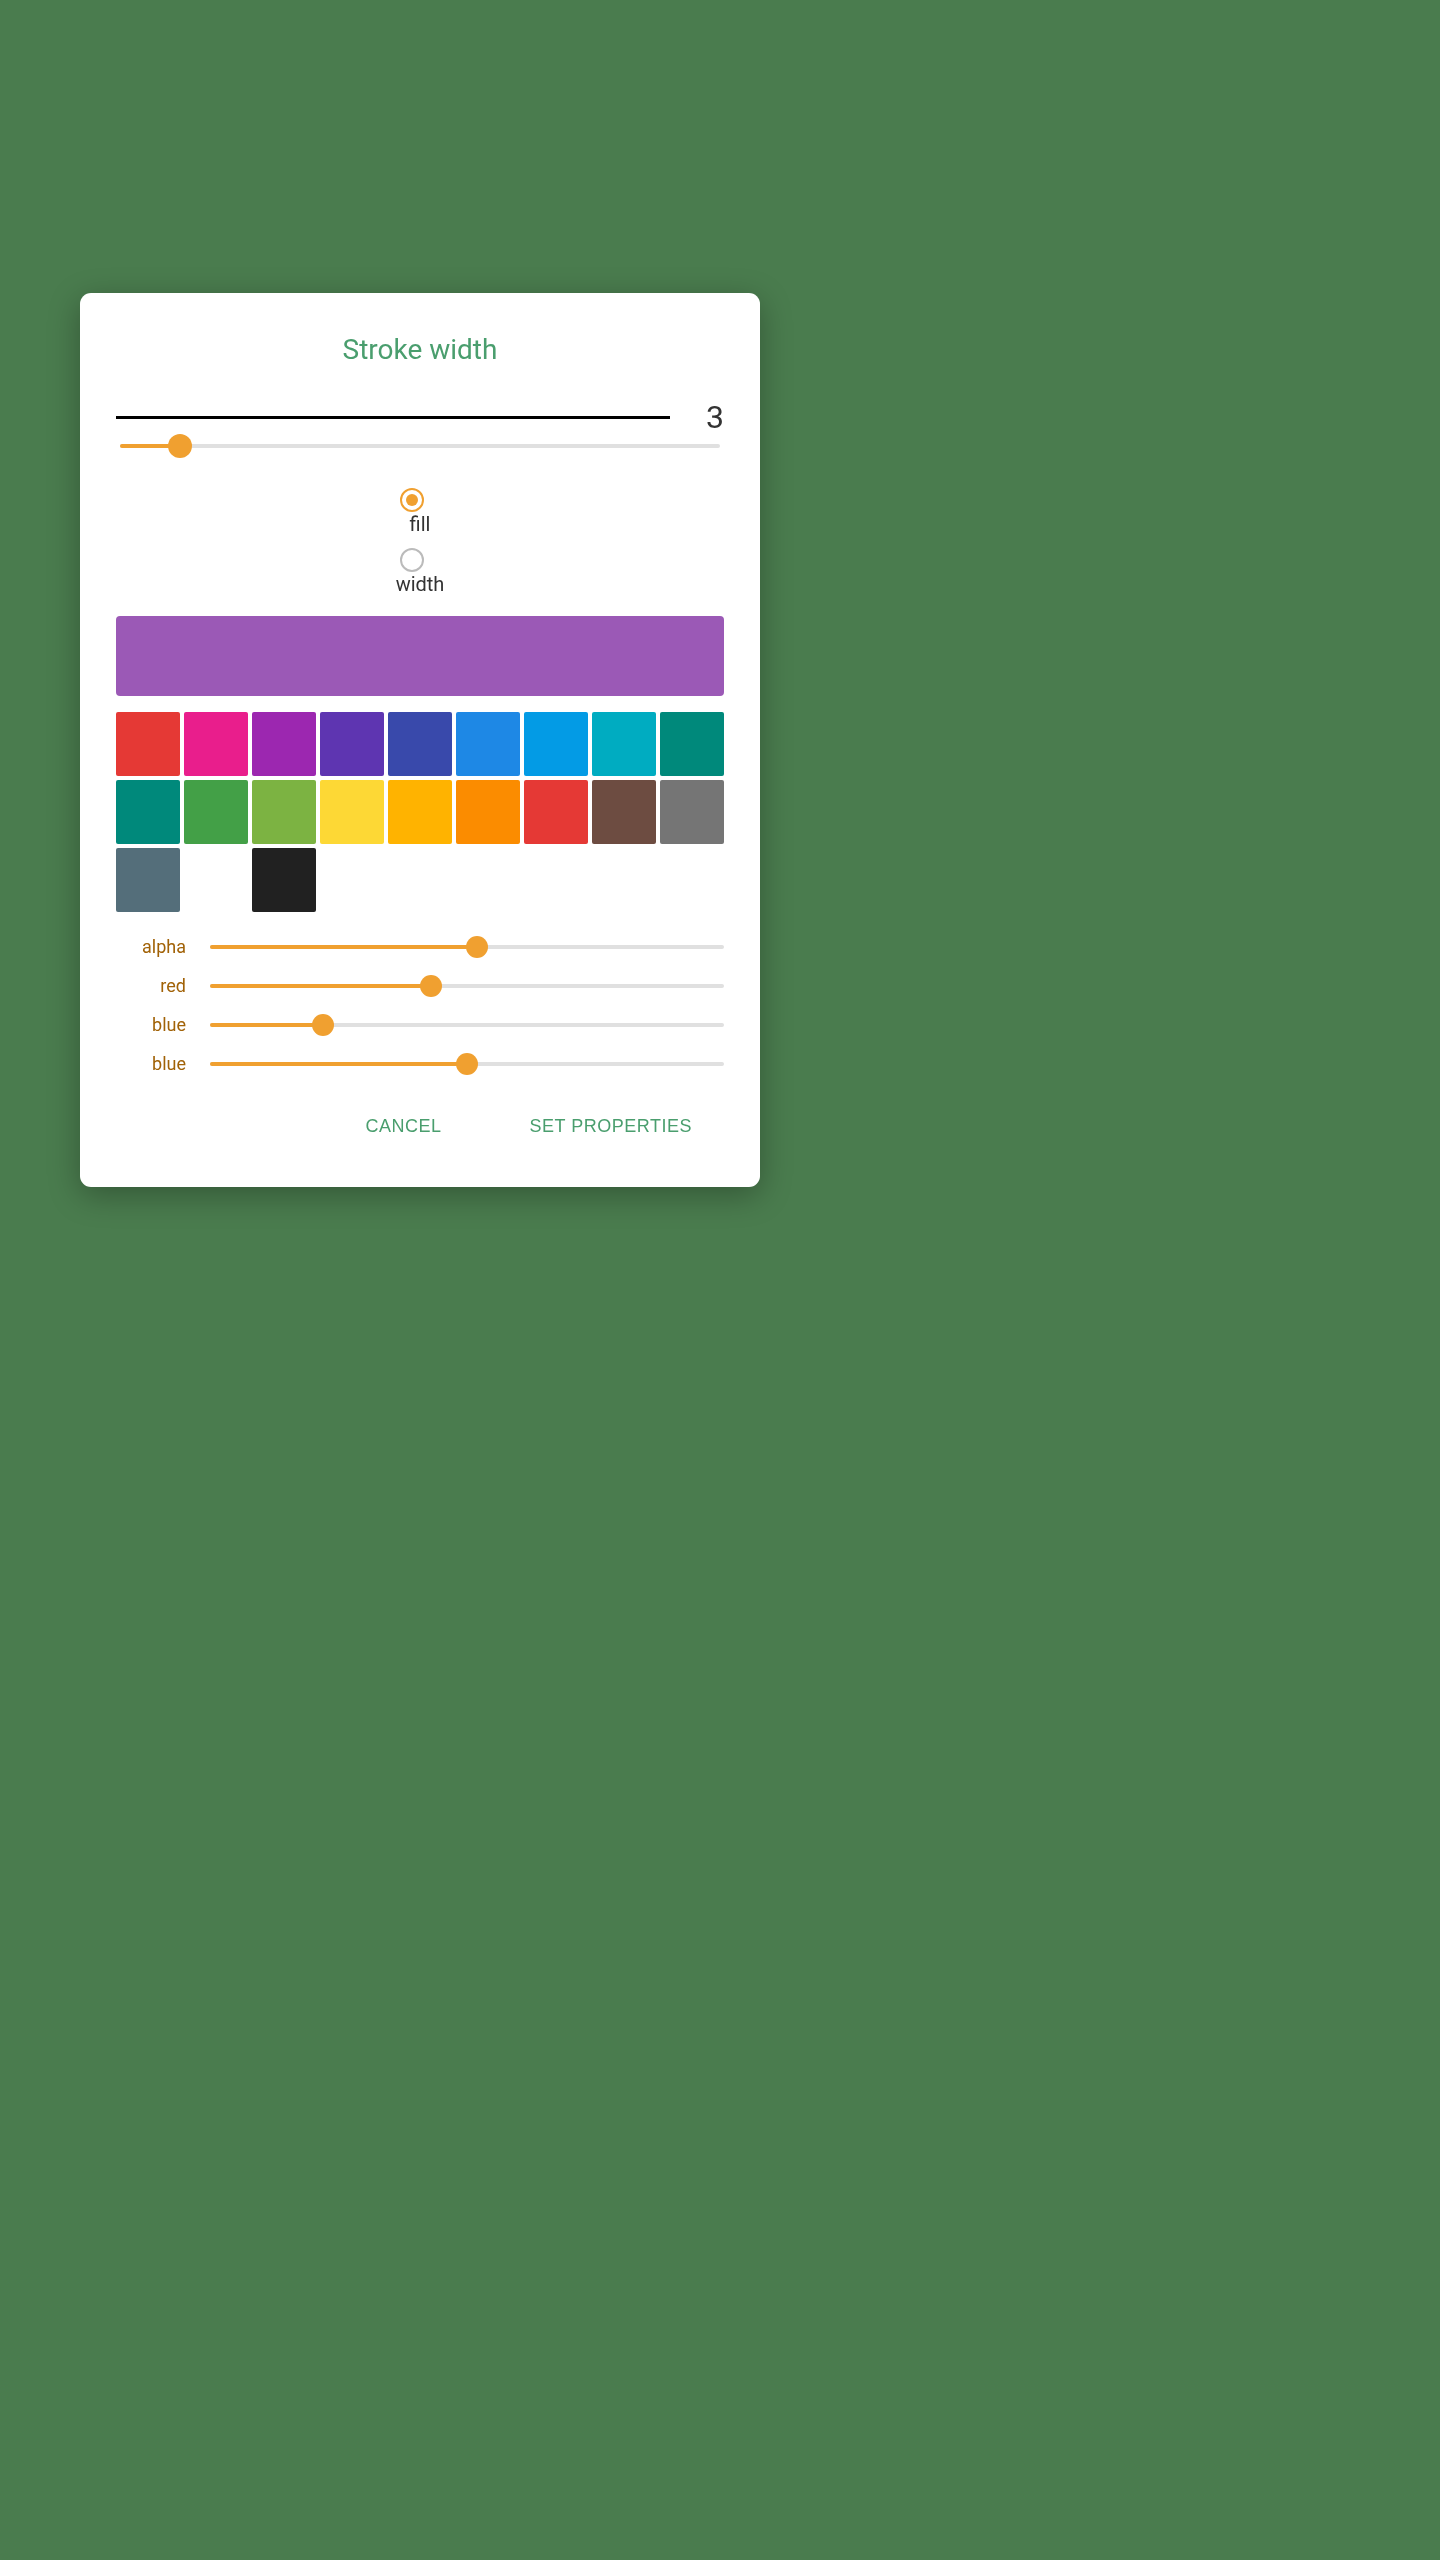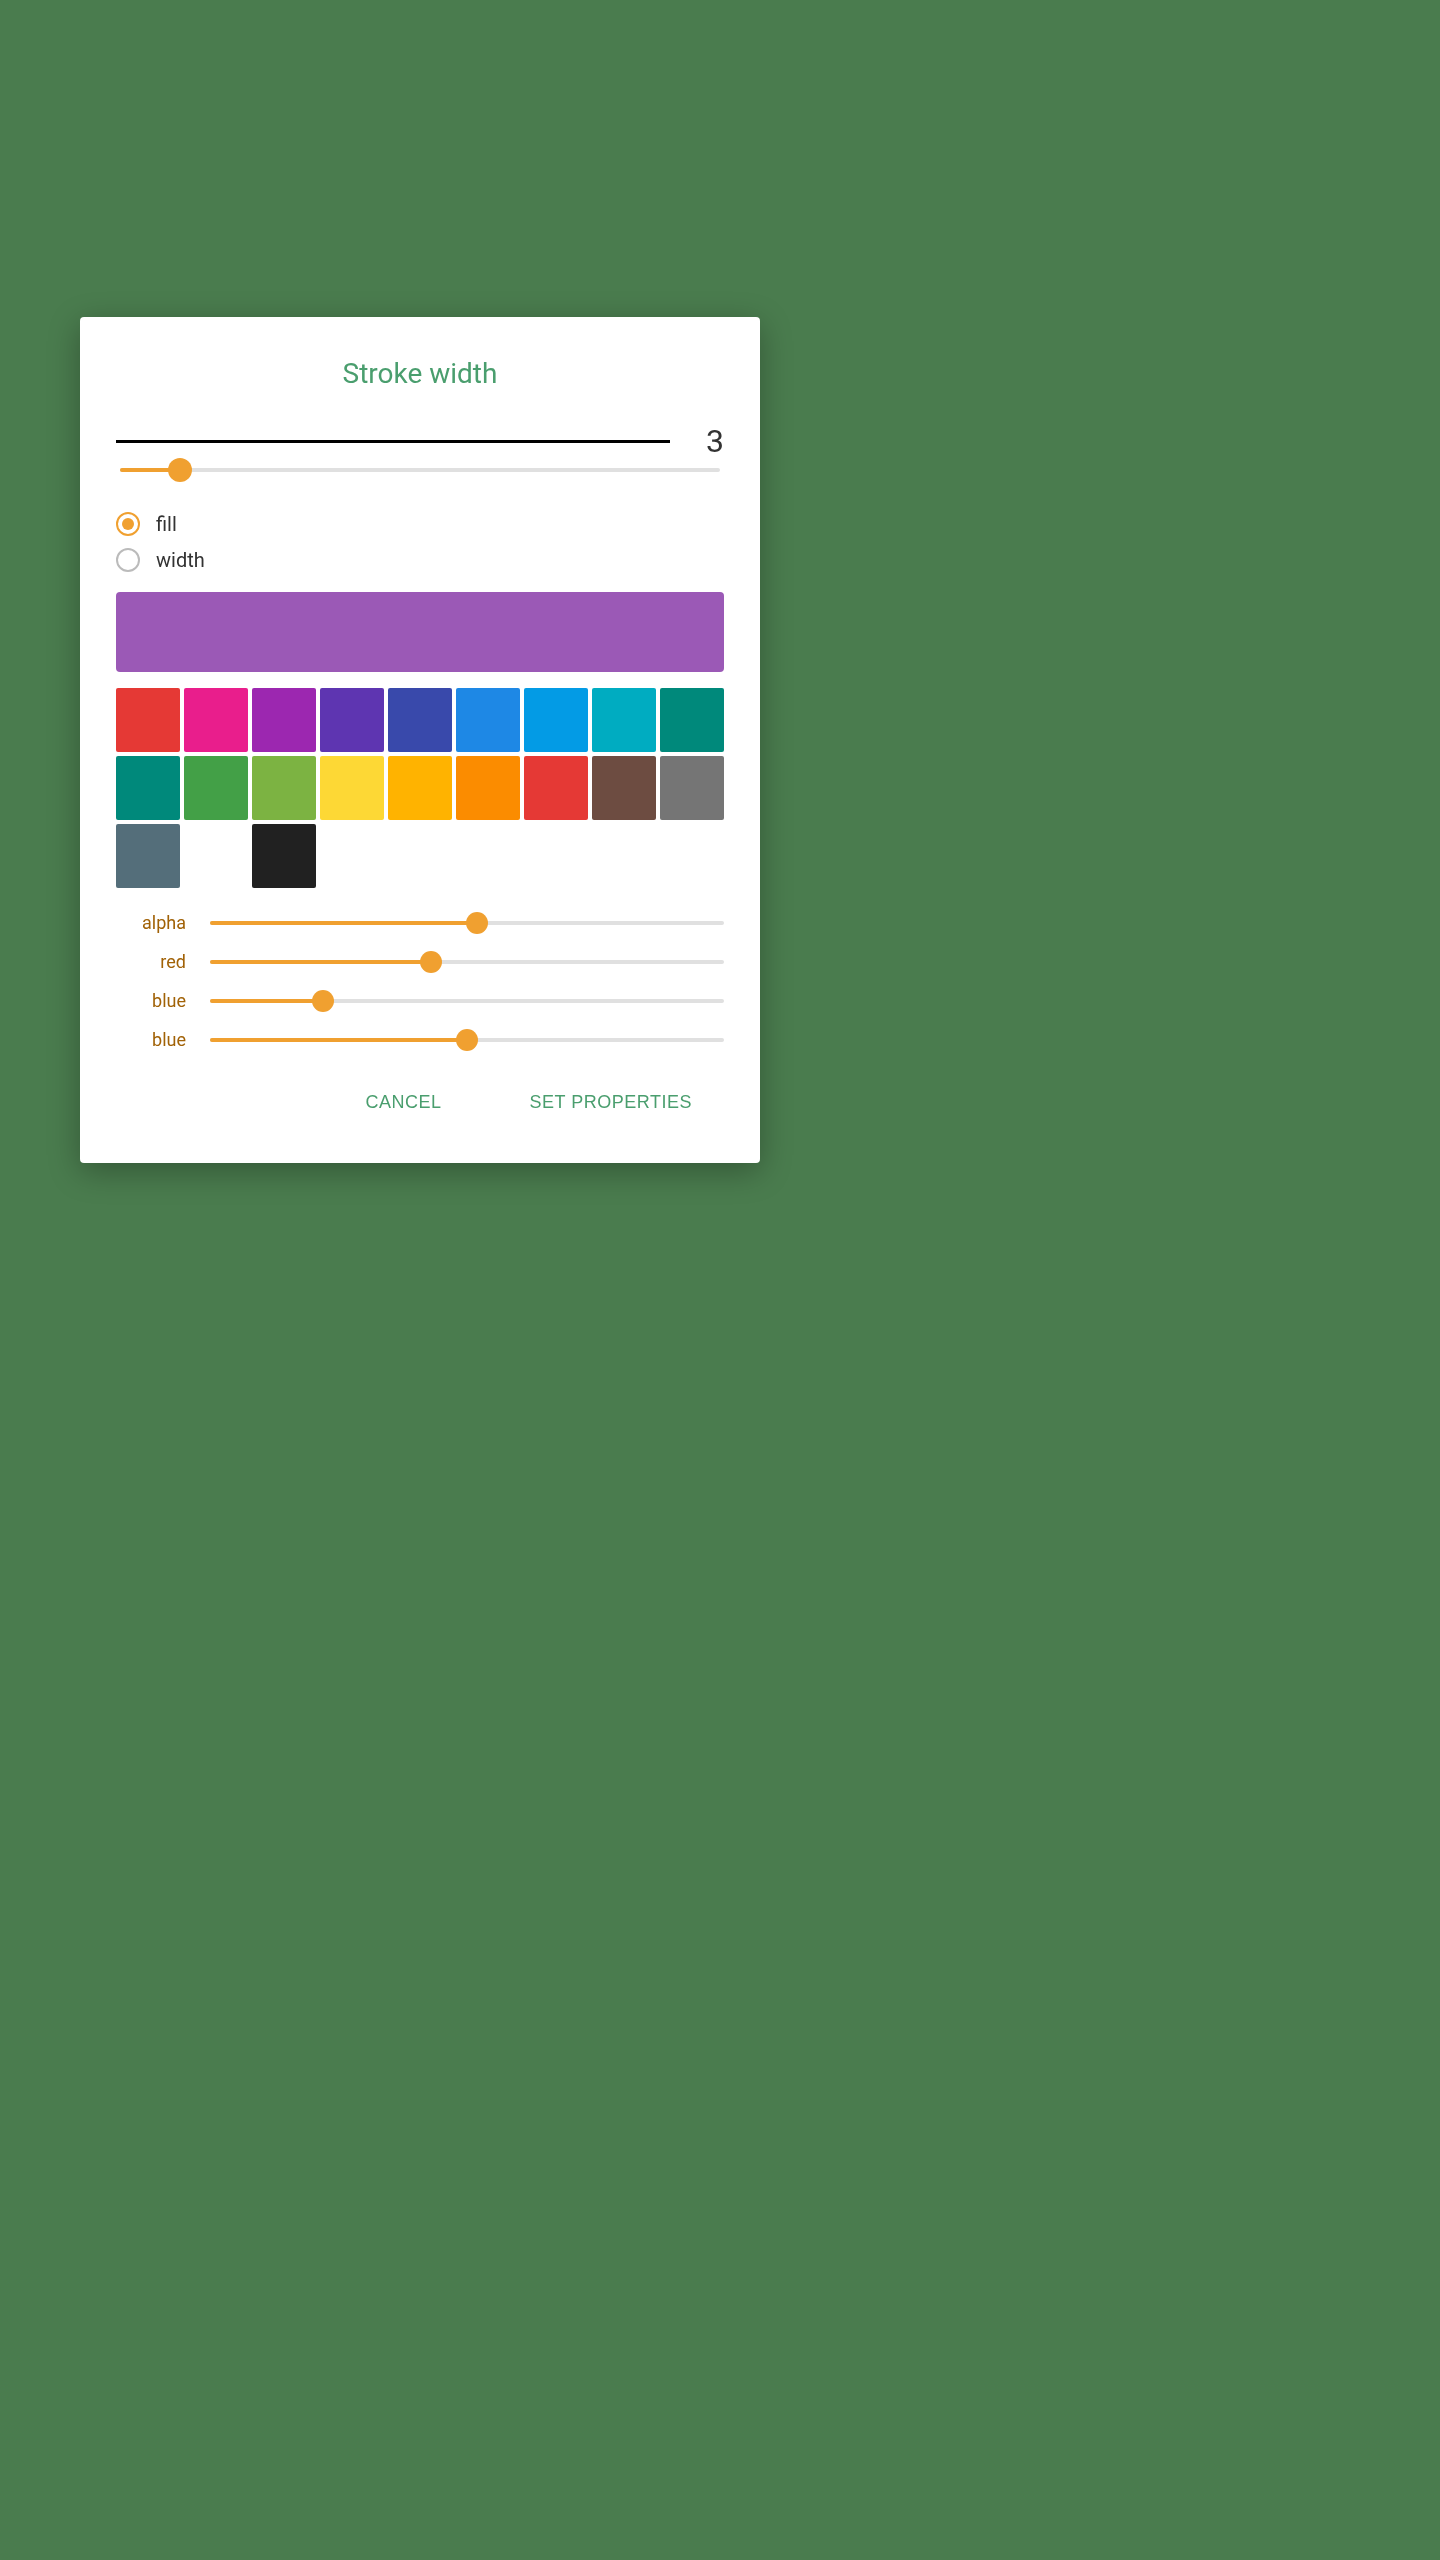--- a/index.html
+++ b/index.html
@@ -10,21 +10,21 @@
       width: 840px;
       min-height: 1480px;
       display: flex;
       align-items: center;
       justify-content: center;
       padding: 40px 0;
     }
 
     .dialog {
       background: #ffffff;
-      border-radius: 4px;
+      border-radius: 11px;
       width: 680px;
       padding: 40px 36px 36px 36px;
       box-shadow: 0 8px 32px rgba(0,0,0,0.3);
     }
 
     .dialog-title {
       text-align: center;
       color: #4a9e6e;
       font-size: 28px;
       font-weight: 400;
@@ -93,20 +93,21 @@
 
     .radio-group {
       margin-bottom: 20px;
     }
 
     .radio-item {
       display: flex;
       align-items: center;
       margin-bottom: 12px;
       cursor: pointer;
+      flex-direction: column;
     }
 
     .radio-outer {
       width: 24px;
       height: 24px;
       border-radius: 50%;
       border: 2px solid #f0a030;
       display: flex;
       align-items: center;
       justify-content: center;

